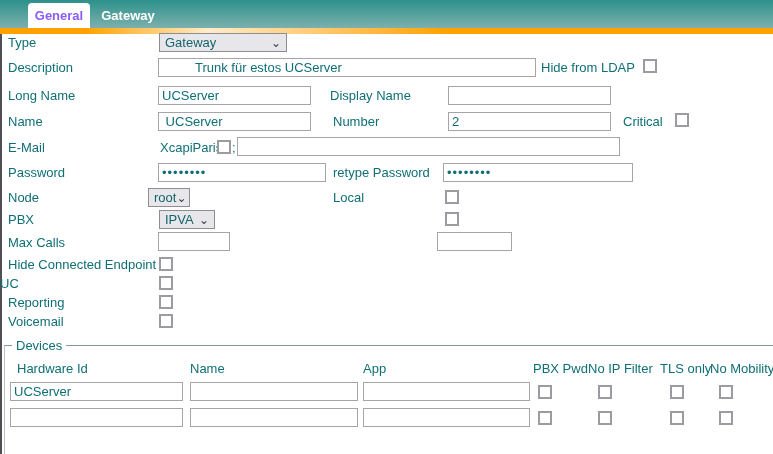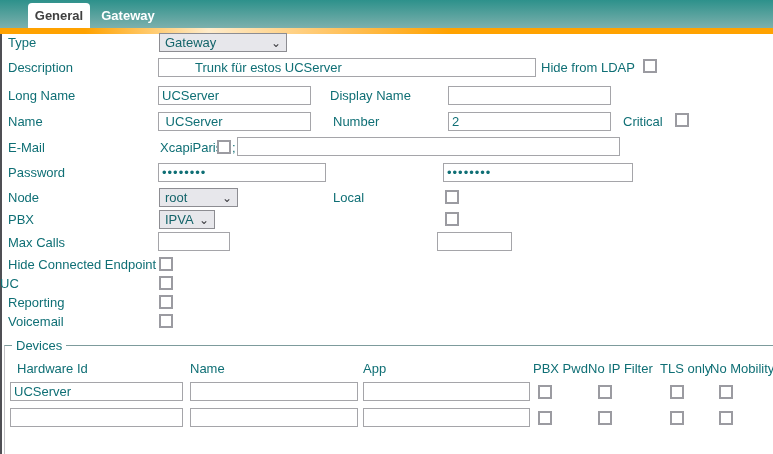--- a/index.html
+++ b/index.html
@@ -1,21 +1,21 @@
 <!DOCTYPE html>
 <html><head>
 <meta charset="utf-8">
 <style>
   html,body{margin:0;padding:0;background:#fff;}
   .page{position:relative;width:773px;height:454px;background:#fff;overflow:hidden;
         font-family:"Liberation Sans",sans-serif;font-size:13px;}
   .tabbar{position:absolute;left:0;top:0;width:773px;height:28px;
           background:linear-gradient(#2d918b,#7cb0ad);}
   .tab-active{position:absolute;left:28px;top:3px;width:62px;height:25px;background:#fff;
-          border-radius:4px 4px 0 0;color:#404040;font-weight:bold;text-align:center;
+          border-radius:4px 4px 0 0;color:#8b5cf6;font-weight:bold;text-align:center;
           line-height:25px;cursor:pointer;}
   .tab-inactive{position:absolute;left:94px;top:3px;width:68px;height:25px;color:#ffffff;
           font-weight:bold;text-align:center;line-height:25px;cursor:pointer;}
   .orange-bar{position:absolute;left:0;top:28px;width:773px;height:6px;
           background:linear-gradient(90deg,#ffa200 0%,#ffa200 11%,#ffeccb 27%,
                      #ffc25e 44%,#ffa200 58%,#ffa200 100%);}
   .left-border{position:absolute;left:0;top:34px;width:2px;height:420px;background:#4f4f54;}
   .lbl{position:absolute;color:#0f6f75;line-height:15px;white-space:nowrap;}
   .inp{position:absolute;height:19px;box-sizing:border-box;border:1px solid #a5a5a9;
        color:#0f6f75;font:13px "Liberation Sans",sans-serif;padding:0 3px;background:#fff;
@@ -69,24 +69,25 @@
   <span class="cb" style="left:675px;top:113px"></span>
 
   <span class="lbl" style="left:8px;top:140px">E-Mail</span>
   <span class="lbl" style="left:160px;top:140px">XcapiParis</span>
   <span class="cb" style="left:217px;top:140px"></span>
   <span class="lbl" style="left:232px;top:140px">;</span>
   <input class="inp" style="left: 237px; top: 137px; width: 383px;" value="">
 
   <span class="lbl" style="left:8px;top:165px">Password</span>
   <input class="inp pwd" style="left: 158px; top: 163px; width: 168px;" value="••••••••">
+  <span class="lbl" style="left:333px;top:165px">retype Password</span>
   <input class="inp pwd" style="left: 443px; top: 163px; width: 190px;" value="••••••••">
 
   <span class="lbl" style="left:8px;top:190px">Node</span>
-  <div class="sel" style="left:159px;top:188px;width:79px">
+  <div class="sel" style="left:148px;top:188px;width:42px">
     <span>root</span>
     <span class="chev">⌄</span>
   </div>
   <span class="lbl" style="left:333px;top:190px">Local</span>
   <span class="cb" style="left:445px;top:190px"></span>
 
   <span class="lbl" style="left:8px;top:212px">PBX</span>
   <div class="sel" style="left:159px;top:210px;width:56px">
     <span>IPVA</span>
     <span class="chev">⌄</span>

